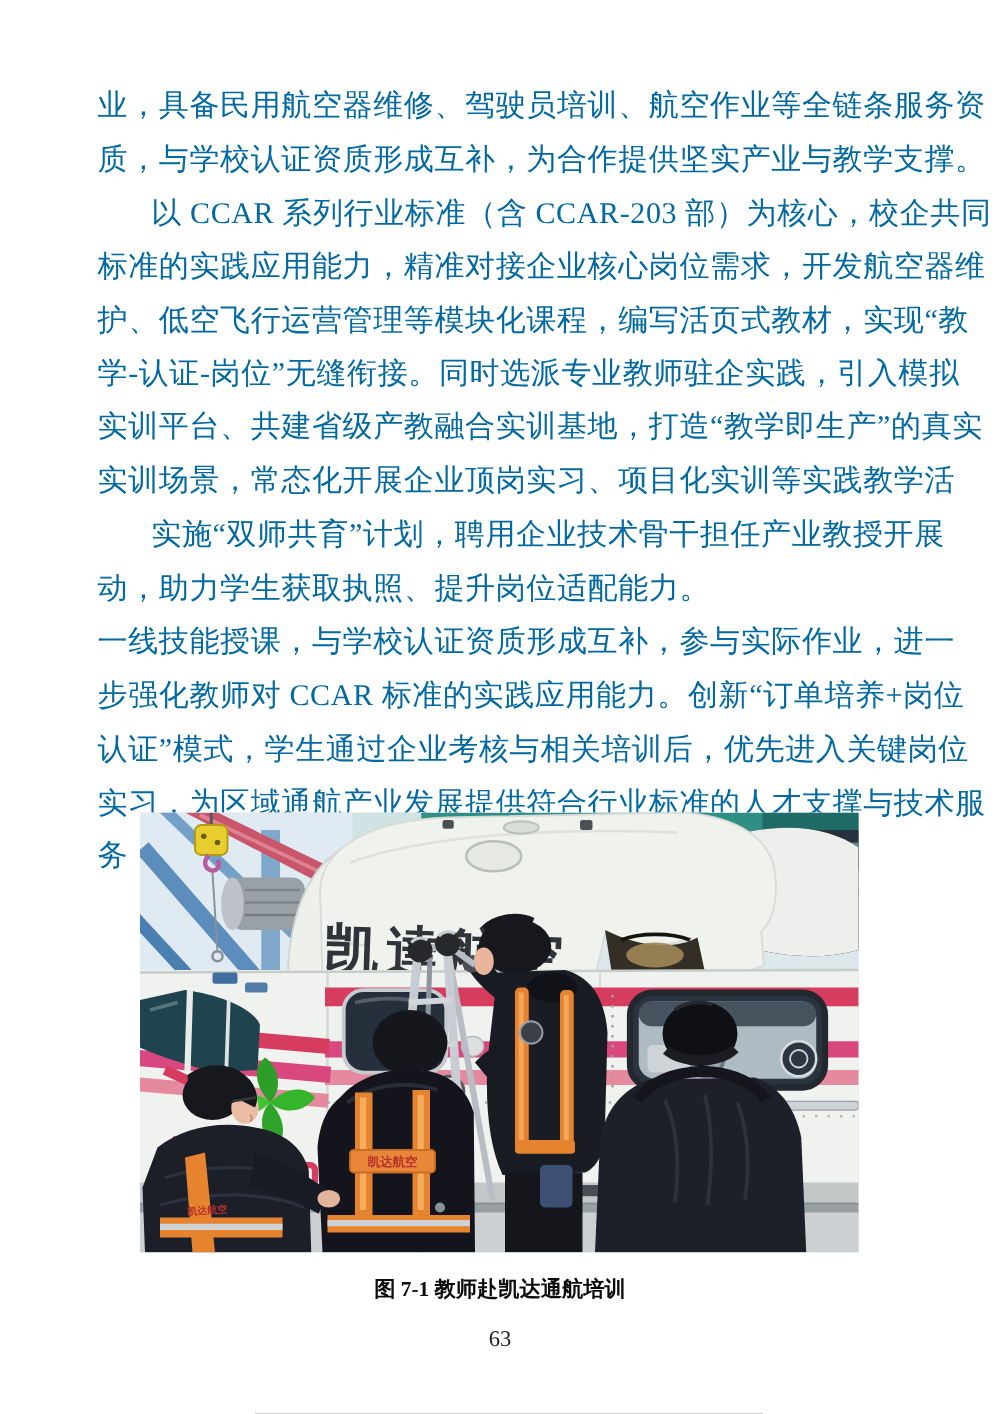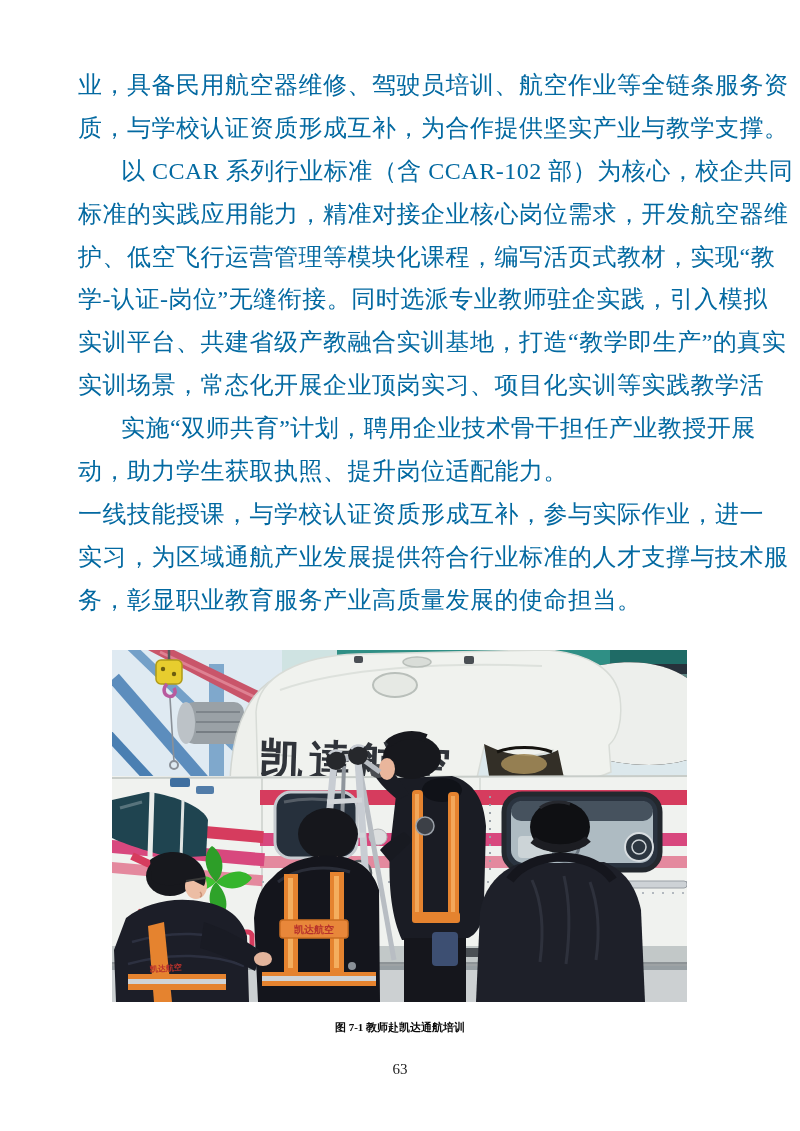--- a/index.html
+++ b/index.html
@@ -40,50 +40,52 @@
     width:575px; height:352px;
     overflow:hidden;
     background:#dfe9ee;
   }
   .photo svg { display:block; }
   .caption {
     position:absolute;
     left:0; top:1020px;
     width:800px;
     text-align:center;
-    font-size:11px;
+    font-size:17px;
     font-weight:bold;
     color:#0b0b0b;
   }
   .page-number {
     position:absolute;
     left:0; top:1061px;
     width:800px;
     text-align:center;
-    font-size:15px;
+    font-size:18px;
     color:#222;
   }
 </style>
 </head>
 <body>
 
 <div class="page">
 
   <div class="body-text" id="body-text">
       <div class="line fill">业，具备民用航空器维修、驾驶员培训、航空作业等全链条服务资</div>
       <div class="line">质，与学校认证资质形成互补，为合作提供坚实产业与教学支撑。</div>
-      <div class="line indent fill">以 CCAR 系列行业标准（含 CCAR-102 部）为核心，校企共同</div>
+      <div class="line indent fill">以 CCAR 系列行业标准（含 CCAR-203 部）为核心，校企共同</div>
       <div class="line fill">标准的实践应用能力，精准对接企业核心岗位需求，开发航空器维</div>
       <div class="line fill">护、低空飞行运营管理等模块化课程，编写活页式教材，实现“教</div>
       <div class="line fill">学-认证-岗位”无缝衔接。同时选派专业教师驻企实践，引入模拟</div>
       <div class="line fill">实训平台、共建省级产教融合实训基地，打造“教学即生产”的真实</div>
       <div class="line fill">实训场景，常态化开展企业顶岗实习、项目化实训等实践教学活</div>
       <div class="line indent fill">实施“双师共育”计划，聘用企业技术骨干担任产业教授开展</div>
       <div class="line">动，助力学生获取执照、提升岗位适配能力。</div>
       <div class="line fill">一线技能授课，与学校认证资质形成互补，参与实际作业，进一</div>
+      <div class="line fill">步强化教师对 CCAR 标准的实践应用能力。创新“订单培养+岗位</div>
+      <div class="line fill">认证”模式，学生通过企业考核与相关培训后，优先进入关键岗位</div>
       <div class="line fill">实习，为区域通航产业发展提供符合行业标准的人才支撑与技术服</div>
       <div class="line">务，彰显职业教育服务产业高质量发展的使命担当。</div>
     </div>
 
   <figure class="figure">
     <div class="photo">
       <svg width="575" height="352" viewBox="0 0 575 352" xmlns="http://www.w3.org/2000/svg">
 
         <g>
           <rect x="0" y="0" width="575" height="352" fill="#dce8ec"></rect>

